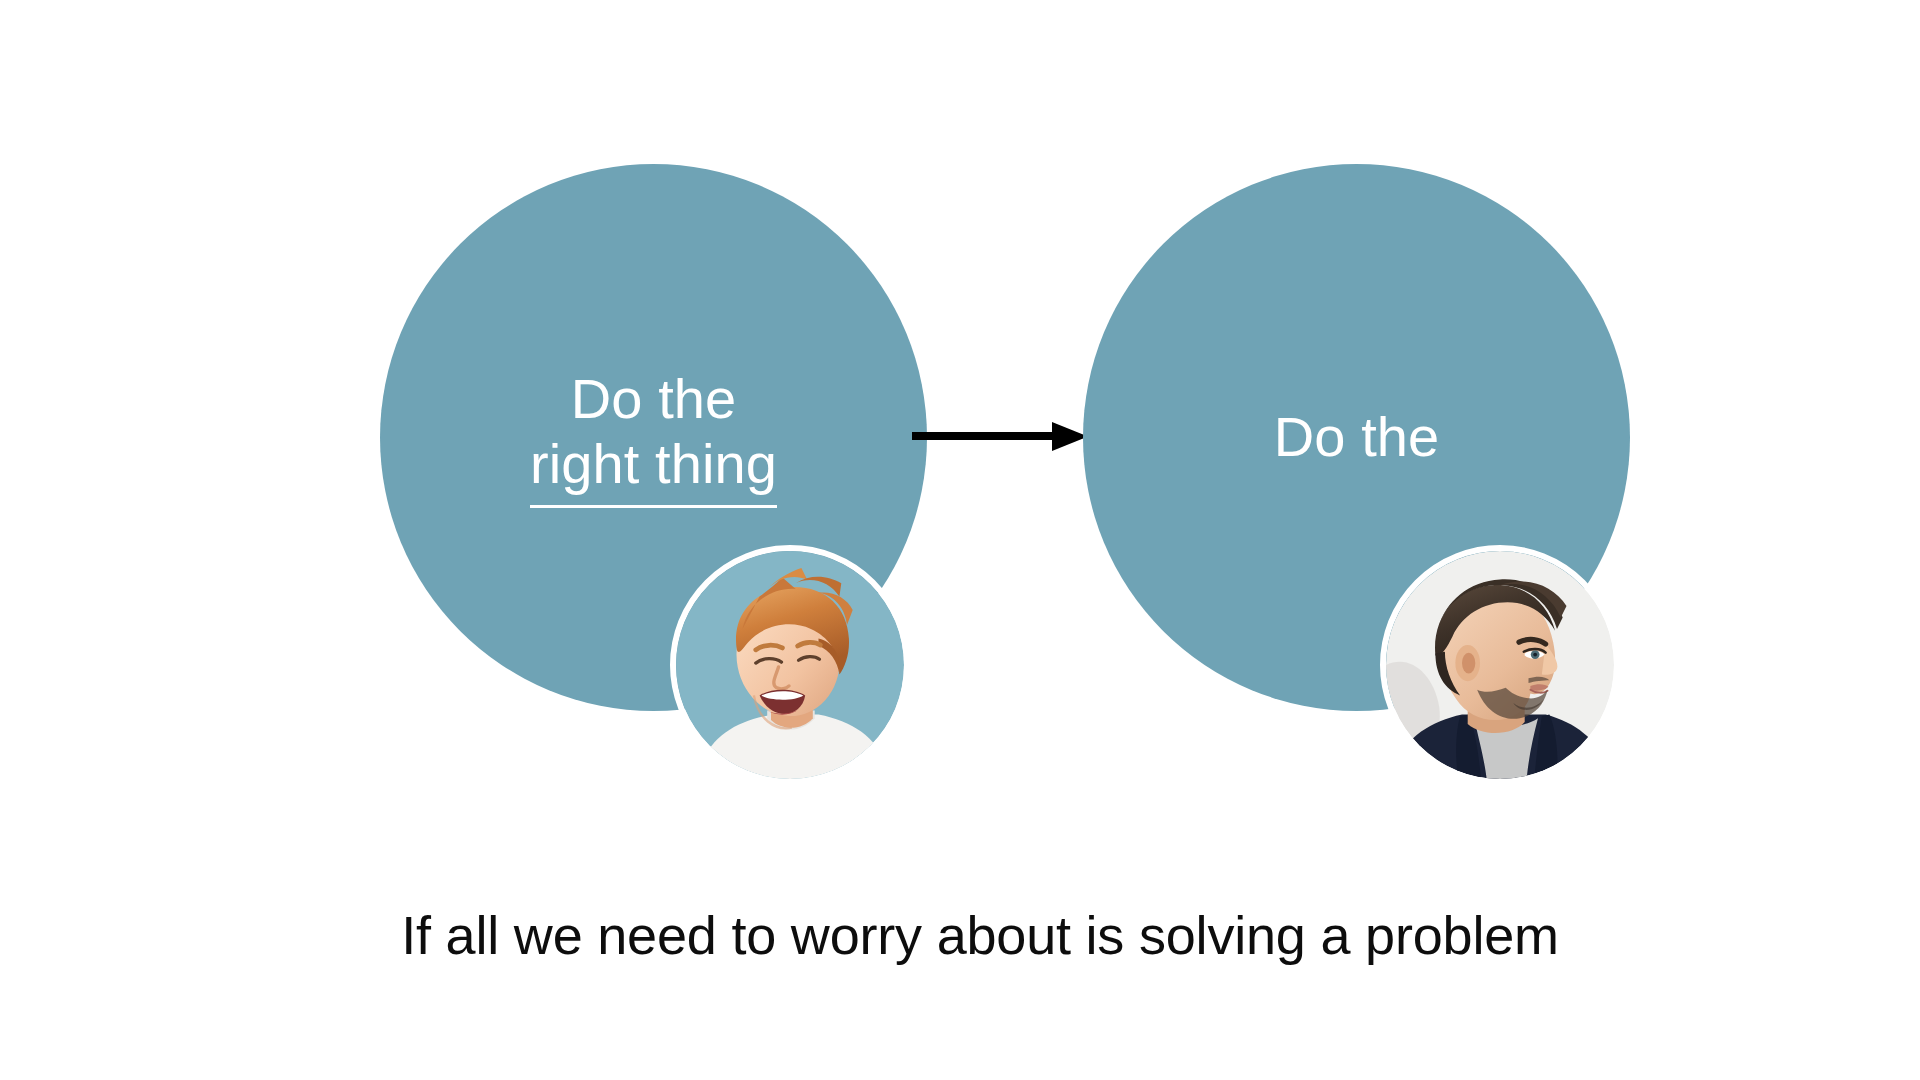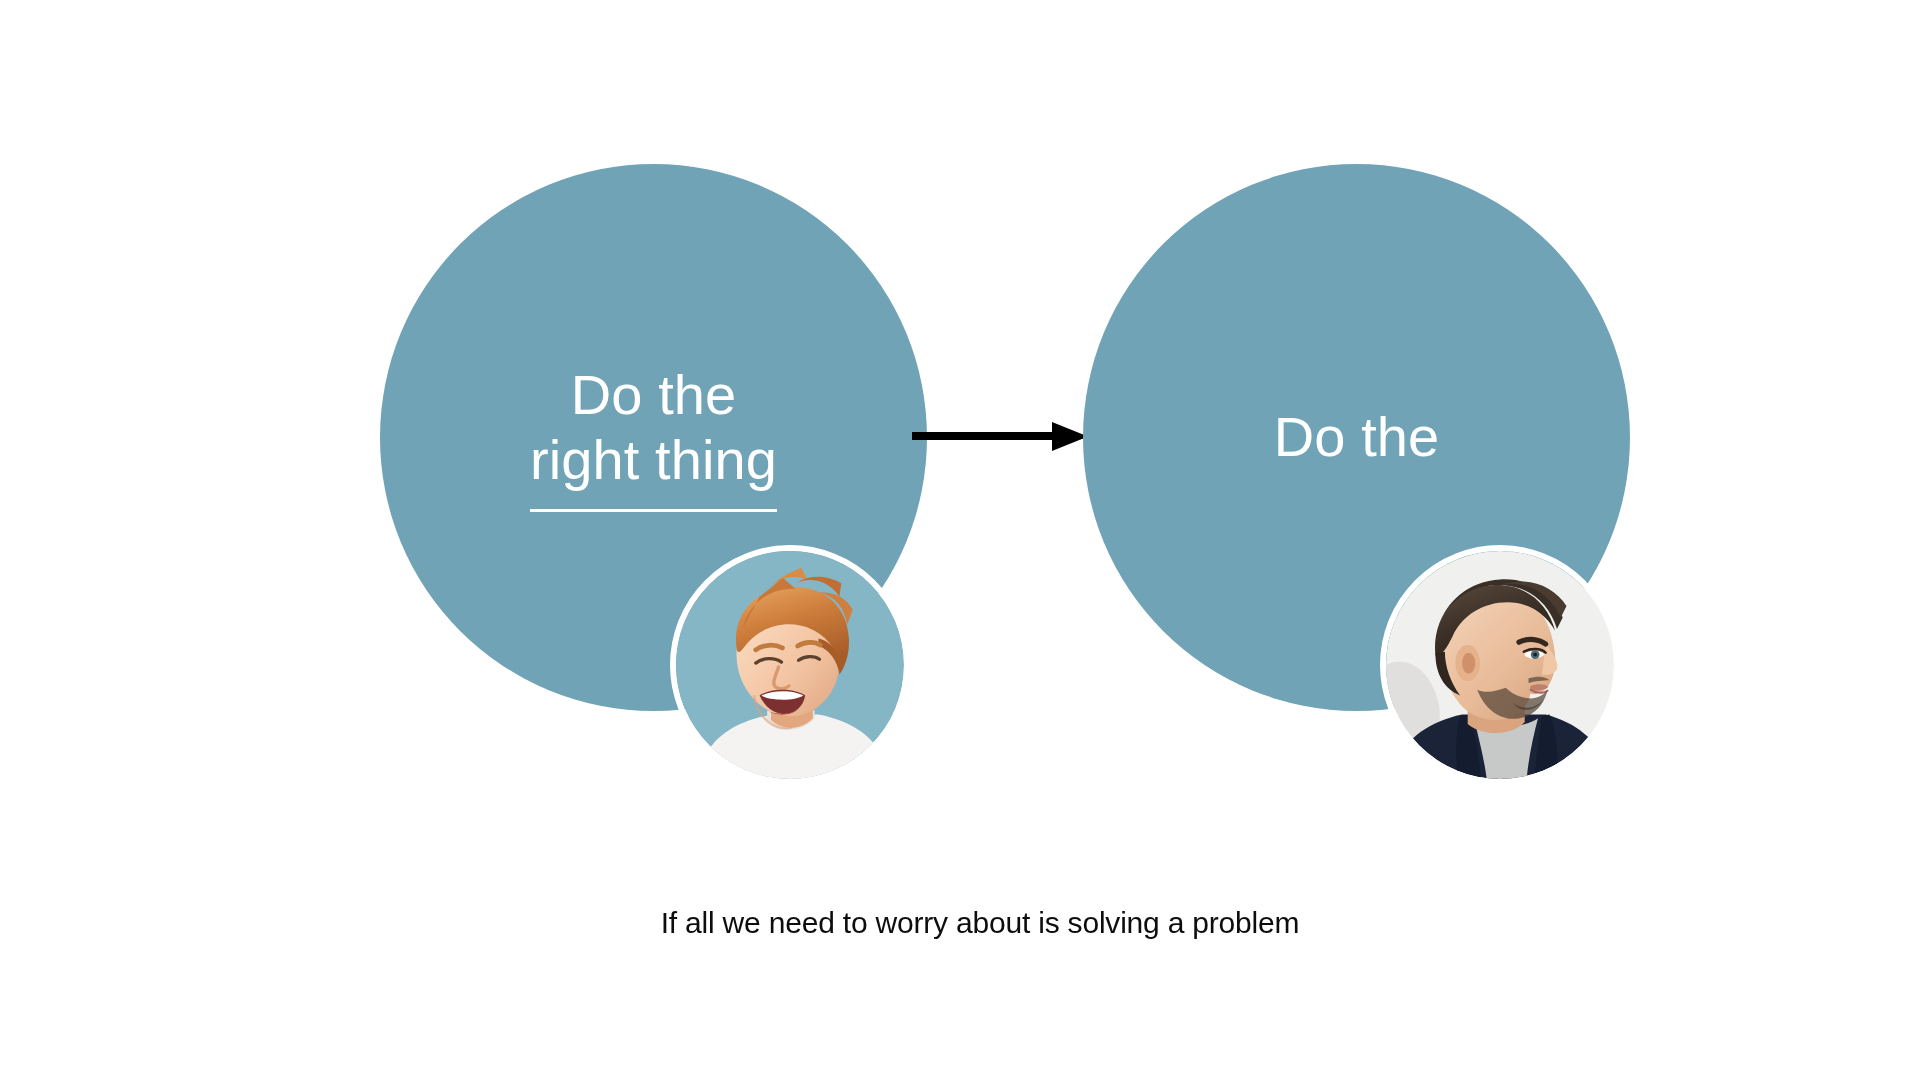--- a/index.html
+++ b/index.html
@@ -47,21 +47,21 @@
     text-align: center;
     letter-spacing: 0.1px;
     white-space: nowrap;
   }
   .concept-line-1 {
     display: block;
   }
   .concept-line-2 {
     display: inline-block;
     border-bottom: 3px solid #ffffff;
-    padding-bottom: 16px;
+    padding-bottom: 8px;
   }
 
   
   .arrow {
     position: absolute;
     left: 872px;
     top: 408px;
     width: 176px;
     height: 58px;
   }
@@ -81,21 +81,21 @@
   .avatar svg { display: block; width: 100%; height: 100%; }
 
   
   .caption {
     position: absolute;
     left: 0;
     right: 0;
     top: 906px;
     text-align: center;
     color: #0d0d0d;
-    font-size: 30px;
+    font-size: 54px;
     line-height: 1.1;
     letter-spacing: -0.2px;
   }
 </style>
 </head>
 <body>
 
 <div class="slide">
 
   <div class="concept-circle left">

